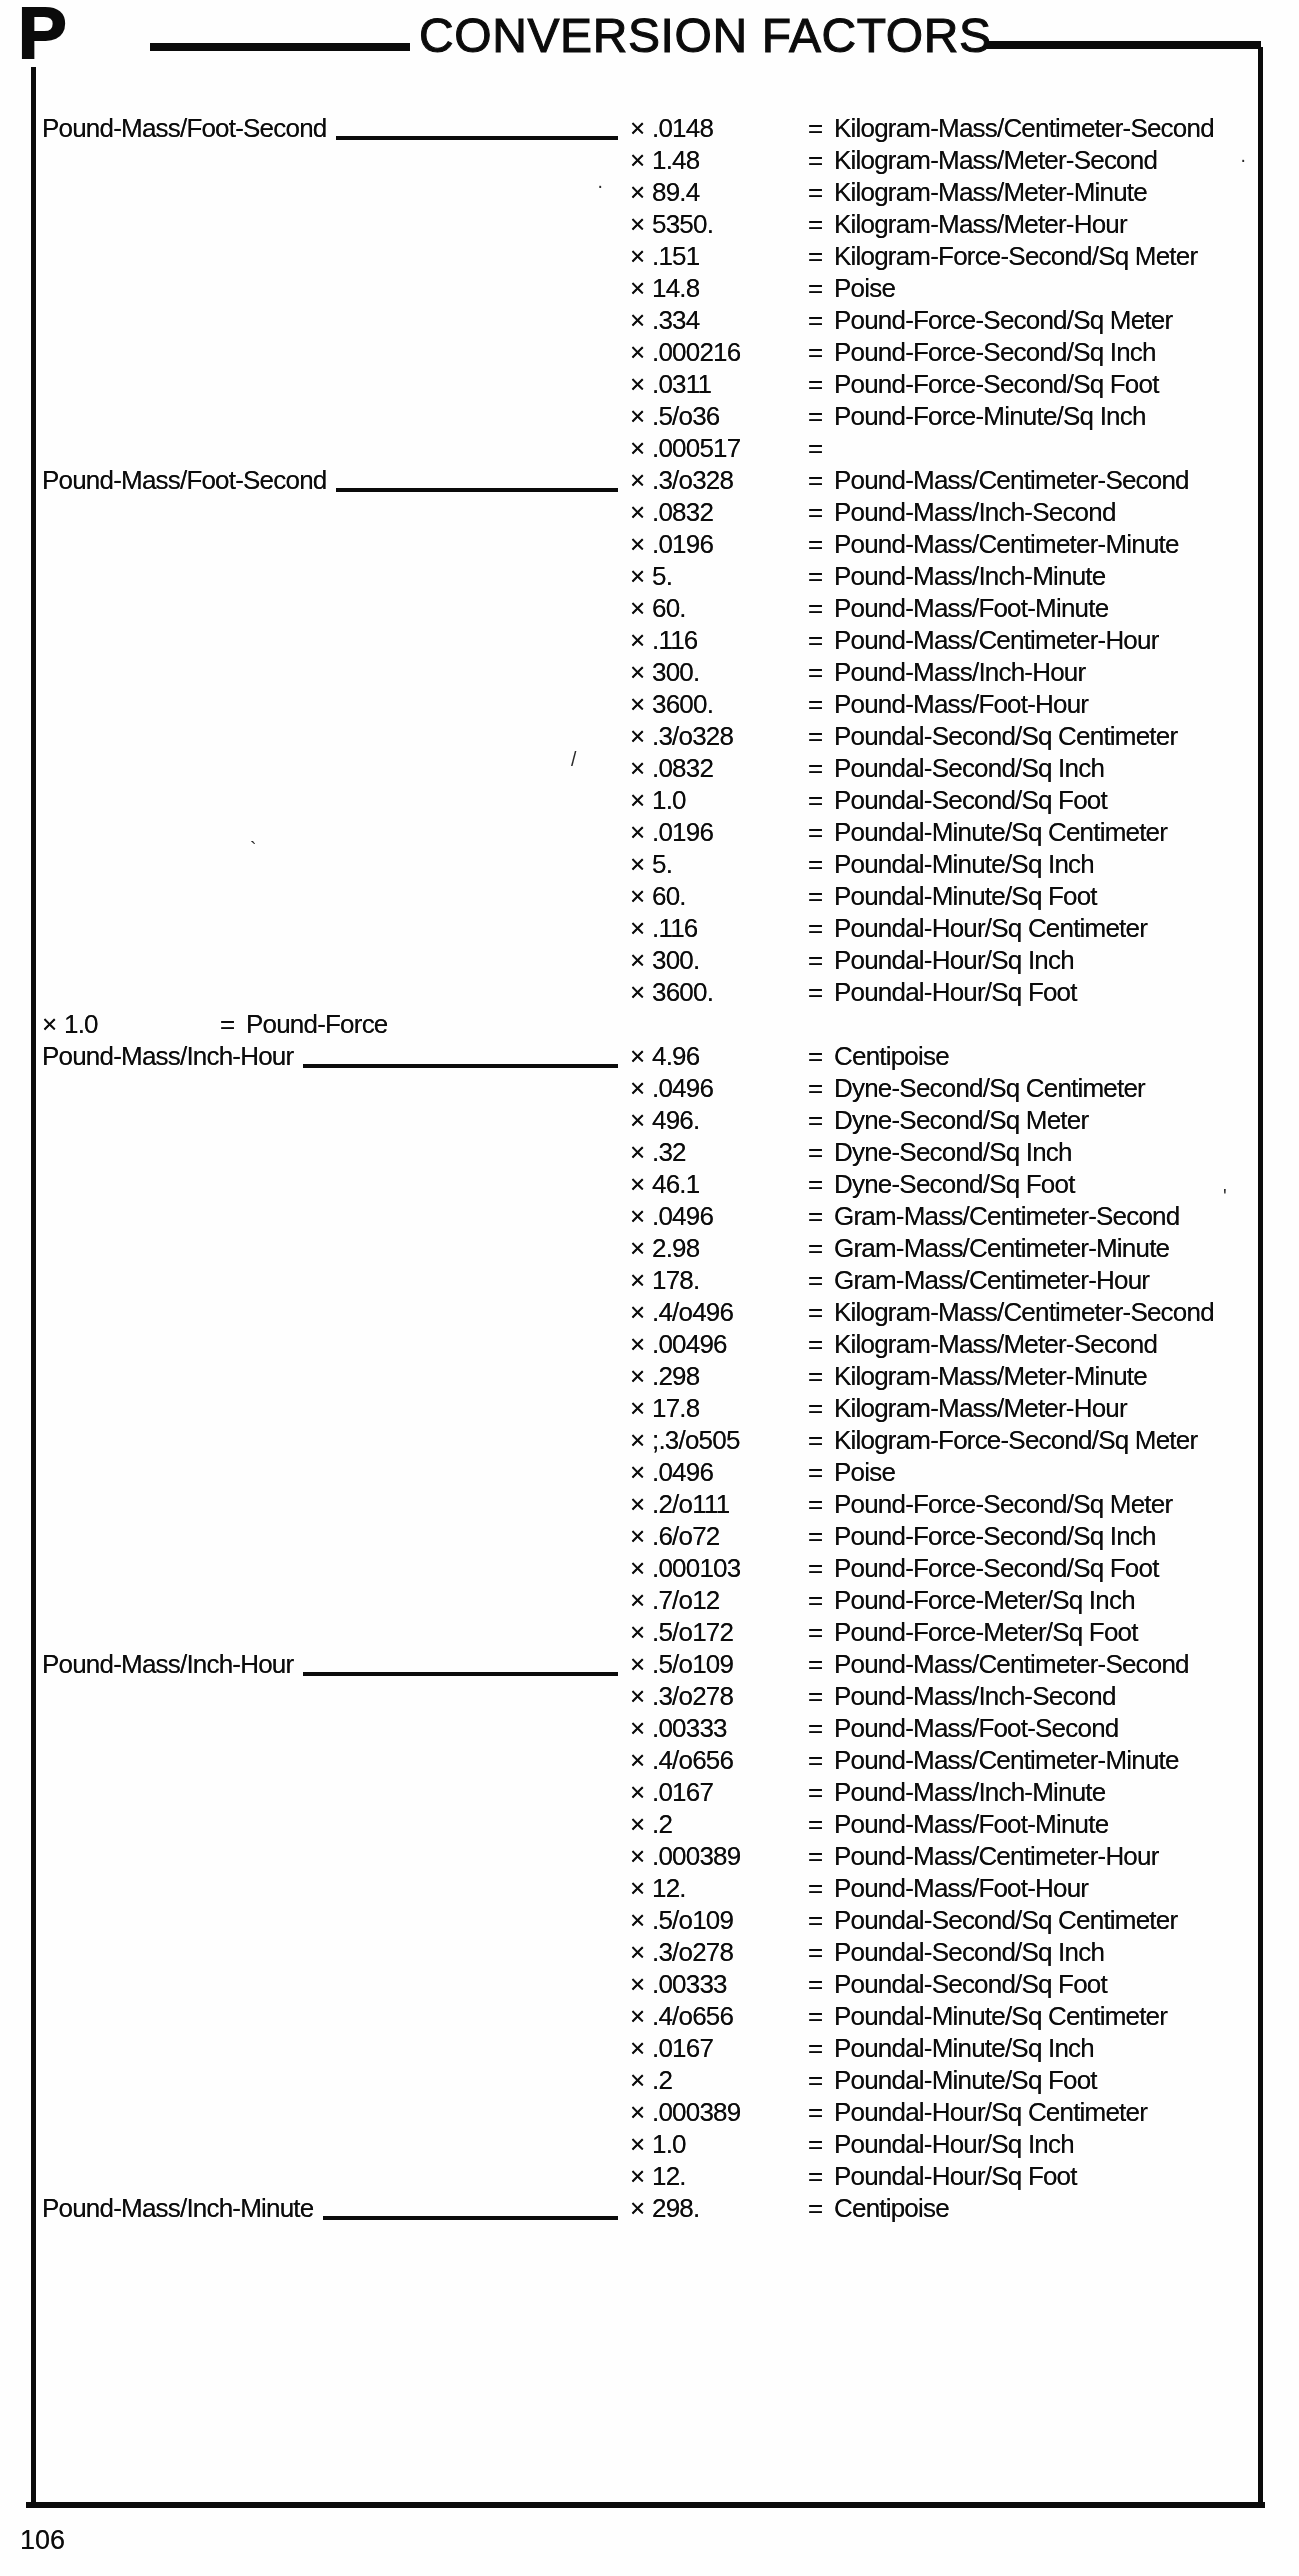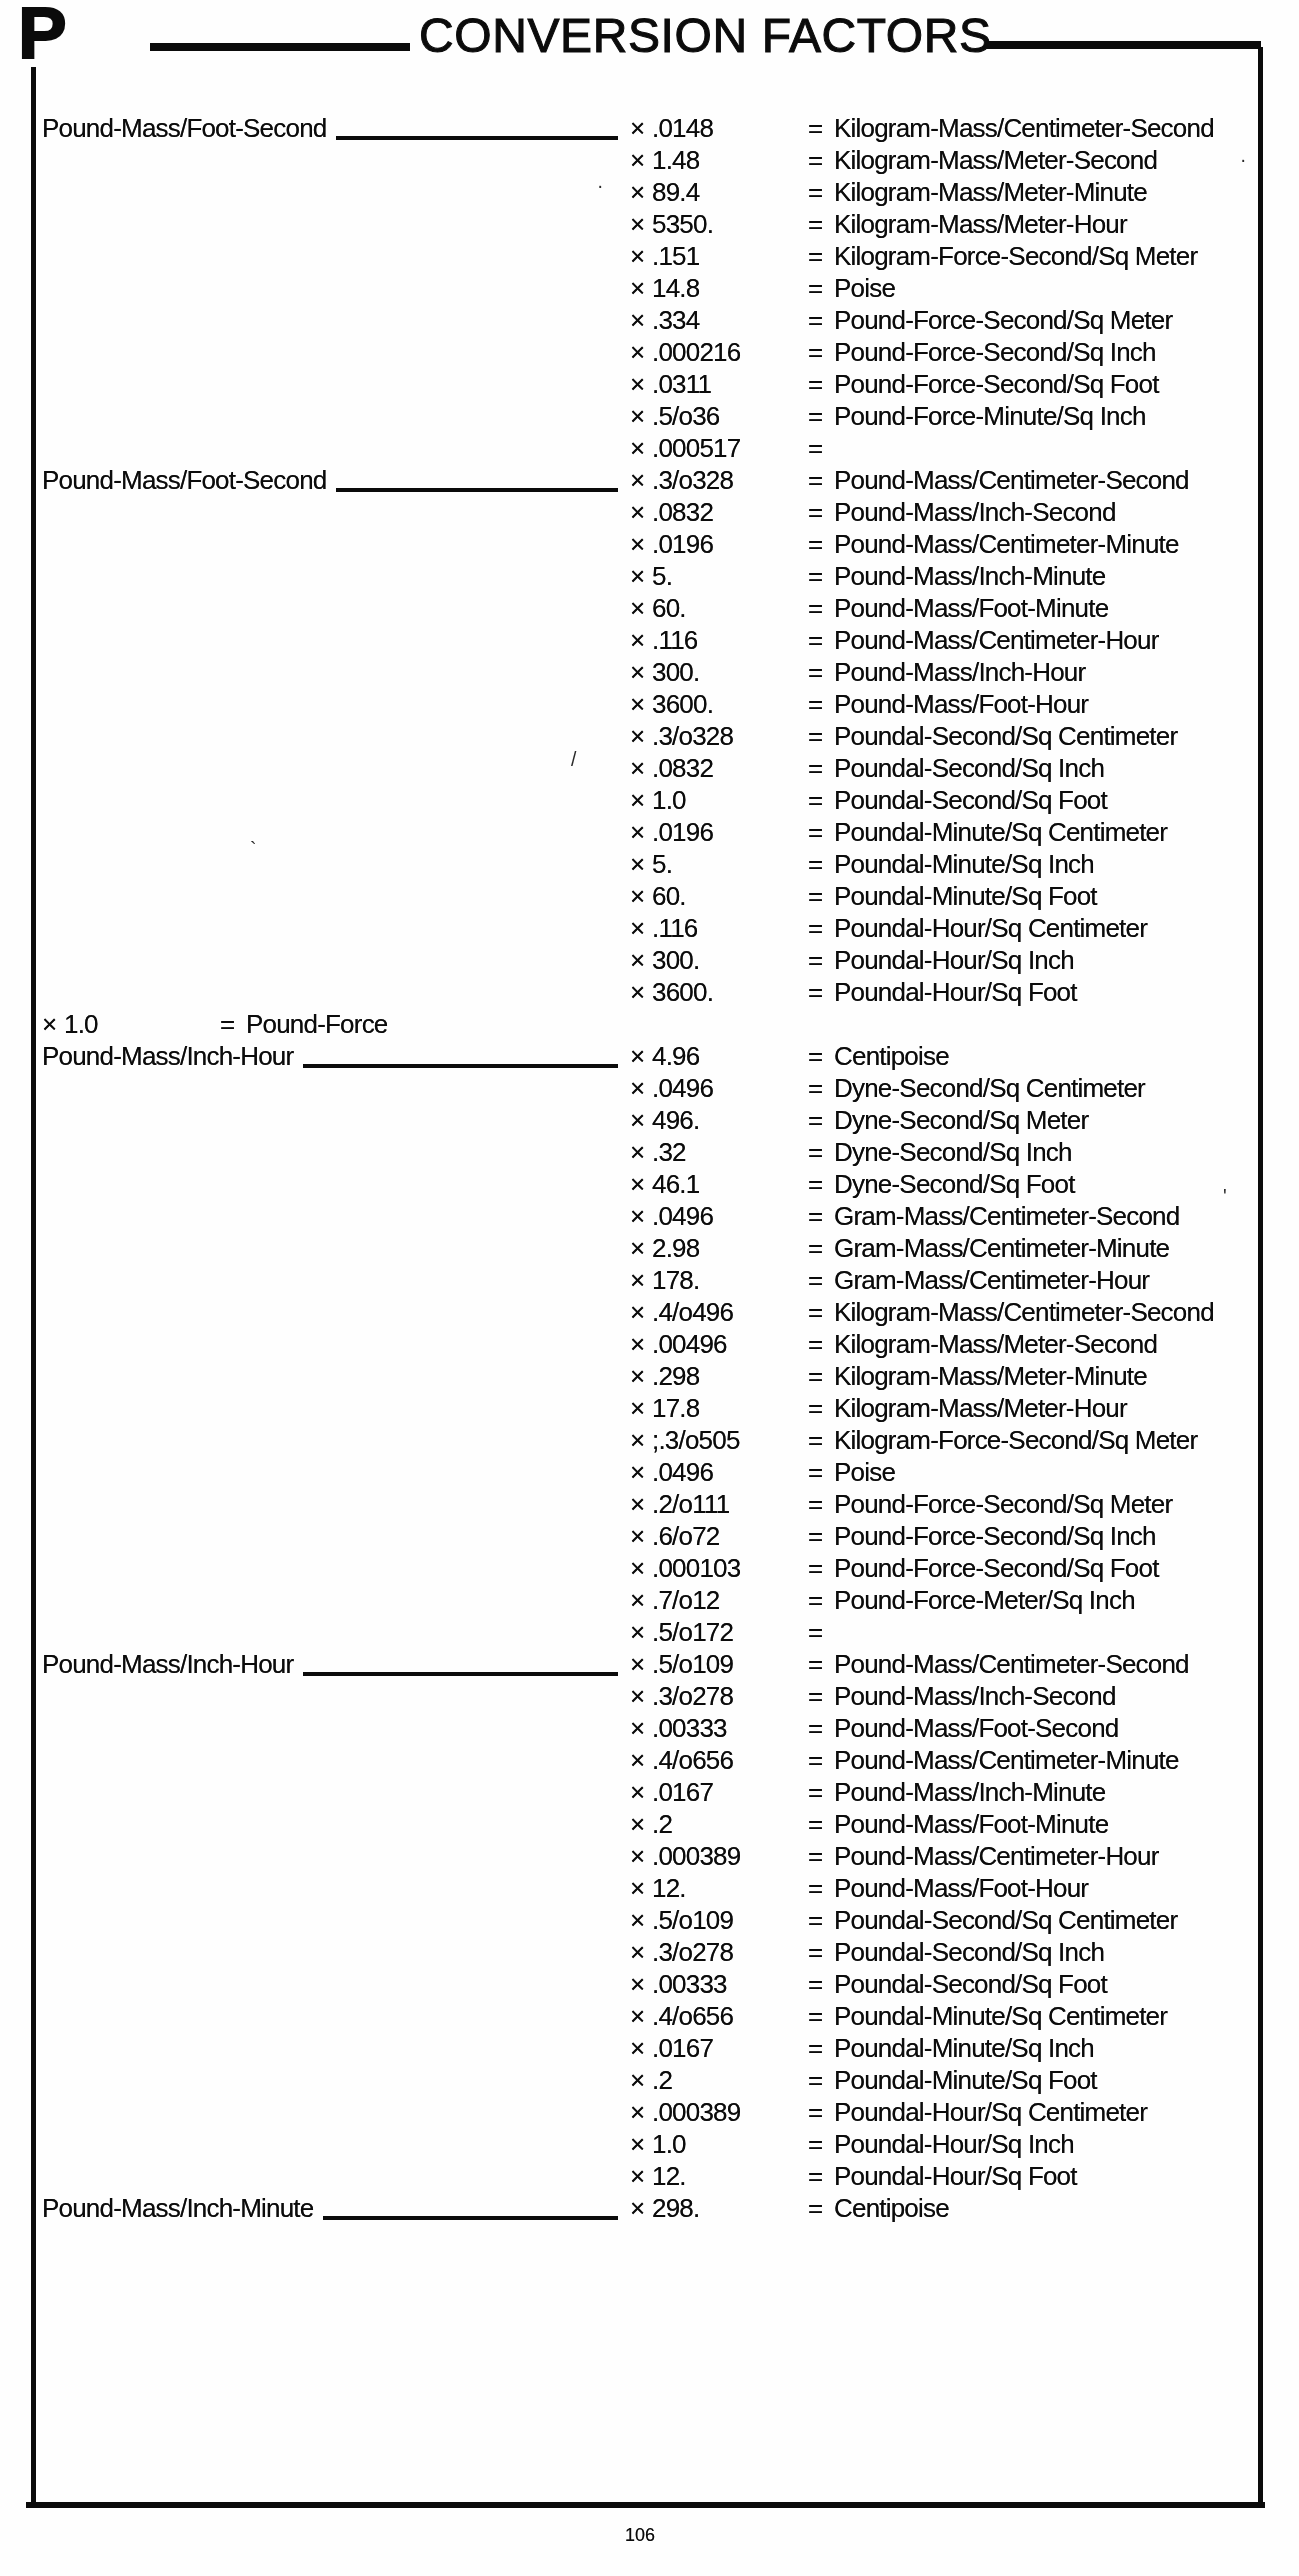--- a/index.html
+++ b/index.html
@@ -84,24 +84,24 @@
   .factor-cell { width: 178px; flex: none; display: flex; align-items: baseline; }
   .times  { width: 22px; flex: none; }
   .equals { width: 26px; flex: none; }
   .result { flex: 1; }
   
   .page-number {
     position: absolute;
     top: 2525px;
     left: 0;
     width: 1280px;
-    text-align: center;
-    font-size: 18px;
+    font-size: 27px;
     letter-spacing: 0;
     text-shadow: 0 0 0.6px rgba(0,0,0,0.65);
+    padding-left: 20px;
   }
   
   .artifact {
     position: absolute;
     font-size: 19.4px;
     color: #2a2a2a;
     line-height: 19.4px;
   }
 </style>
 </head>
@@ -681,20 +681,21 @@
       <div class="row">
     <div class="label-cell">
       <span class="label-text"></span>
 
     </div>
     <div class="factor-cell">
       <span class="times">×</span>
       <span class="factor">.5/o172</span>
     </div>
     <span class="equals">=</span>
+    <span class="result">Pound-Force-Meter/Sq Foot</span>
   </div>
       <div class="row">
     <div class="label-cell">
       <span class="label-text">Pound-Mass/Inch-Hour</span>
       <span class="leader"></span>
     </div>
     <div class="factor-cell">
       <span class="times">×</span>
       <span class="factor">.5/o109</span>
     </div>

